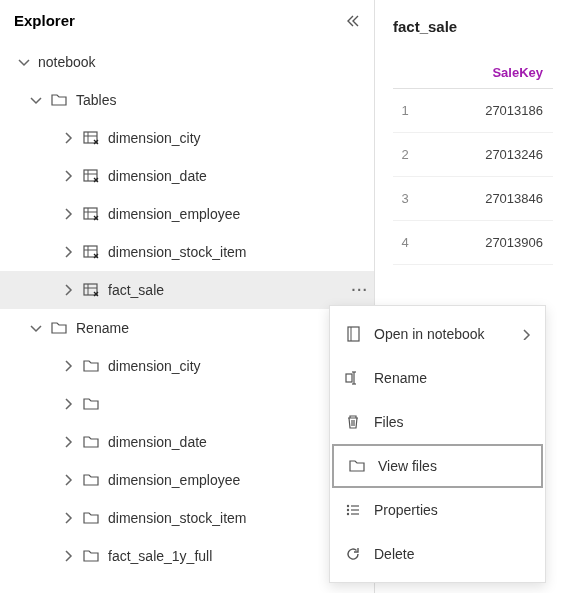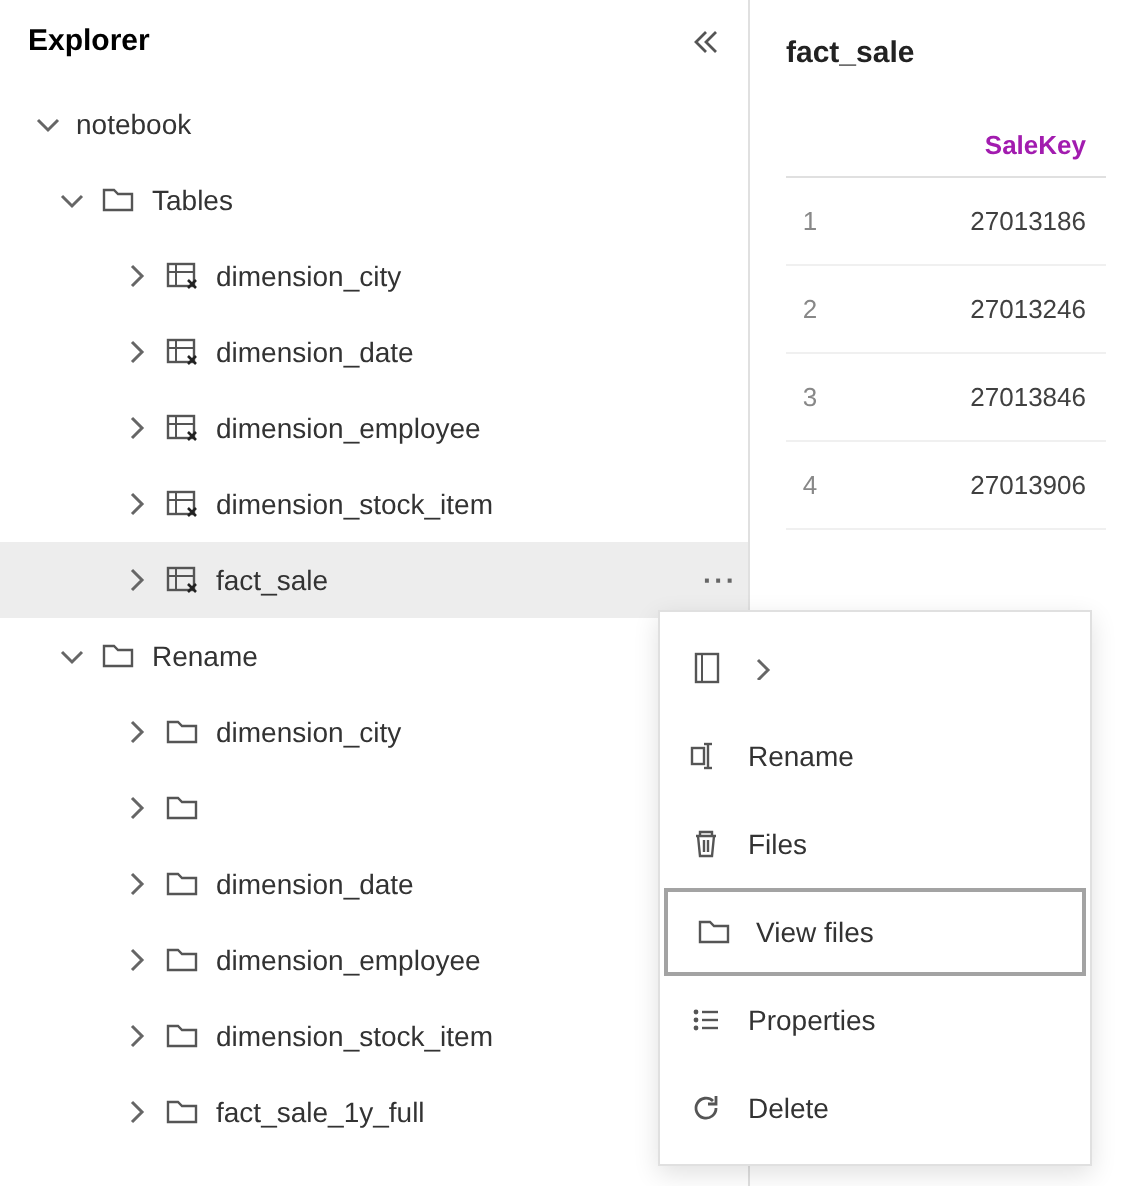--- a/index.html
+++ b/index.html
@@ -307,20 +307,21 @@
   </table>
 </div>
 
 <div class="context-menu">
   <div class="menu-item">
     <span class="menu-icon">
         <svg width="16" height="16">
           <use href="#notebook-ico"></use>
         </svg>
       </span>
+    <span class="menu-label">Open in notebook</span>
     <span class="menu-chevron">
         <svg width="12" height="12">
           <use href="#chev-right"></use>
         </svg>
       </span>
   </div>
   <div class="menu-item">
     <span class="menu-icon">
         <svg width="16" height="16">
           <use href="#rename-ico"></use>

